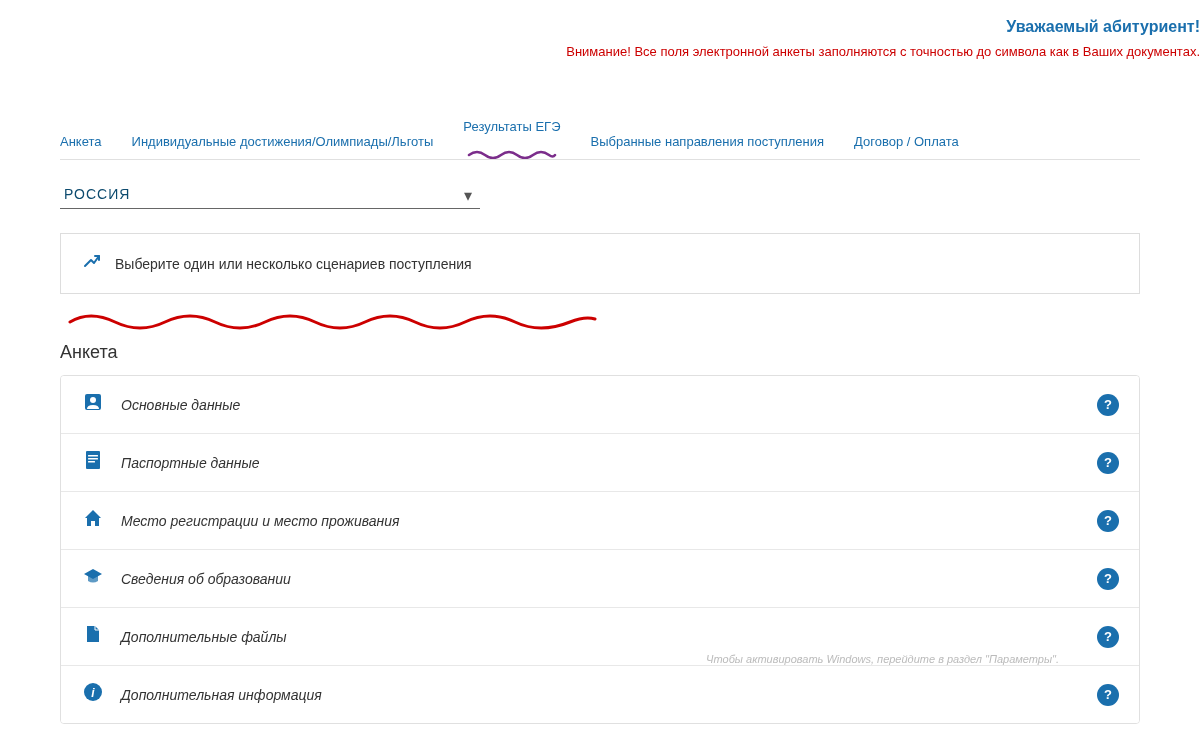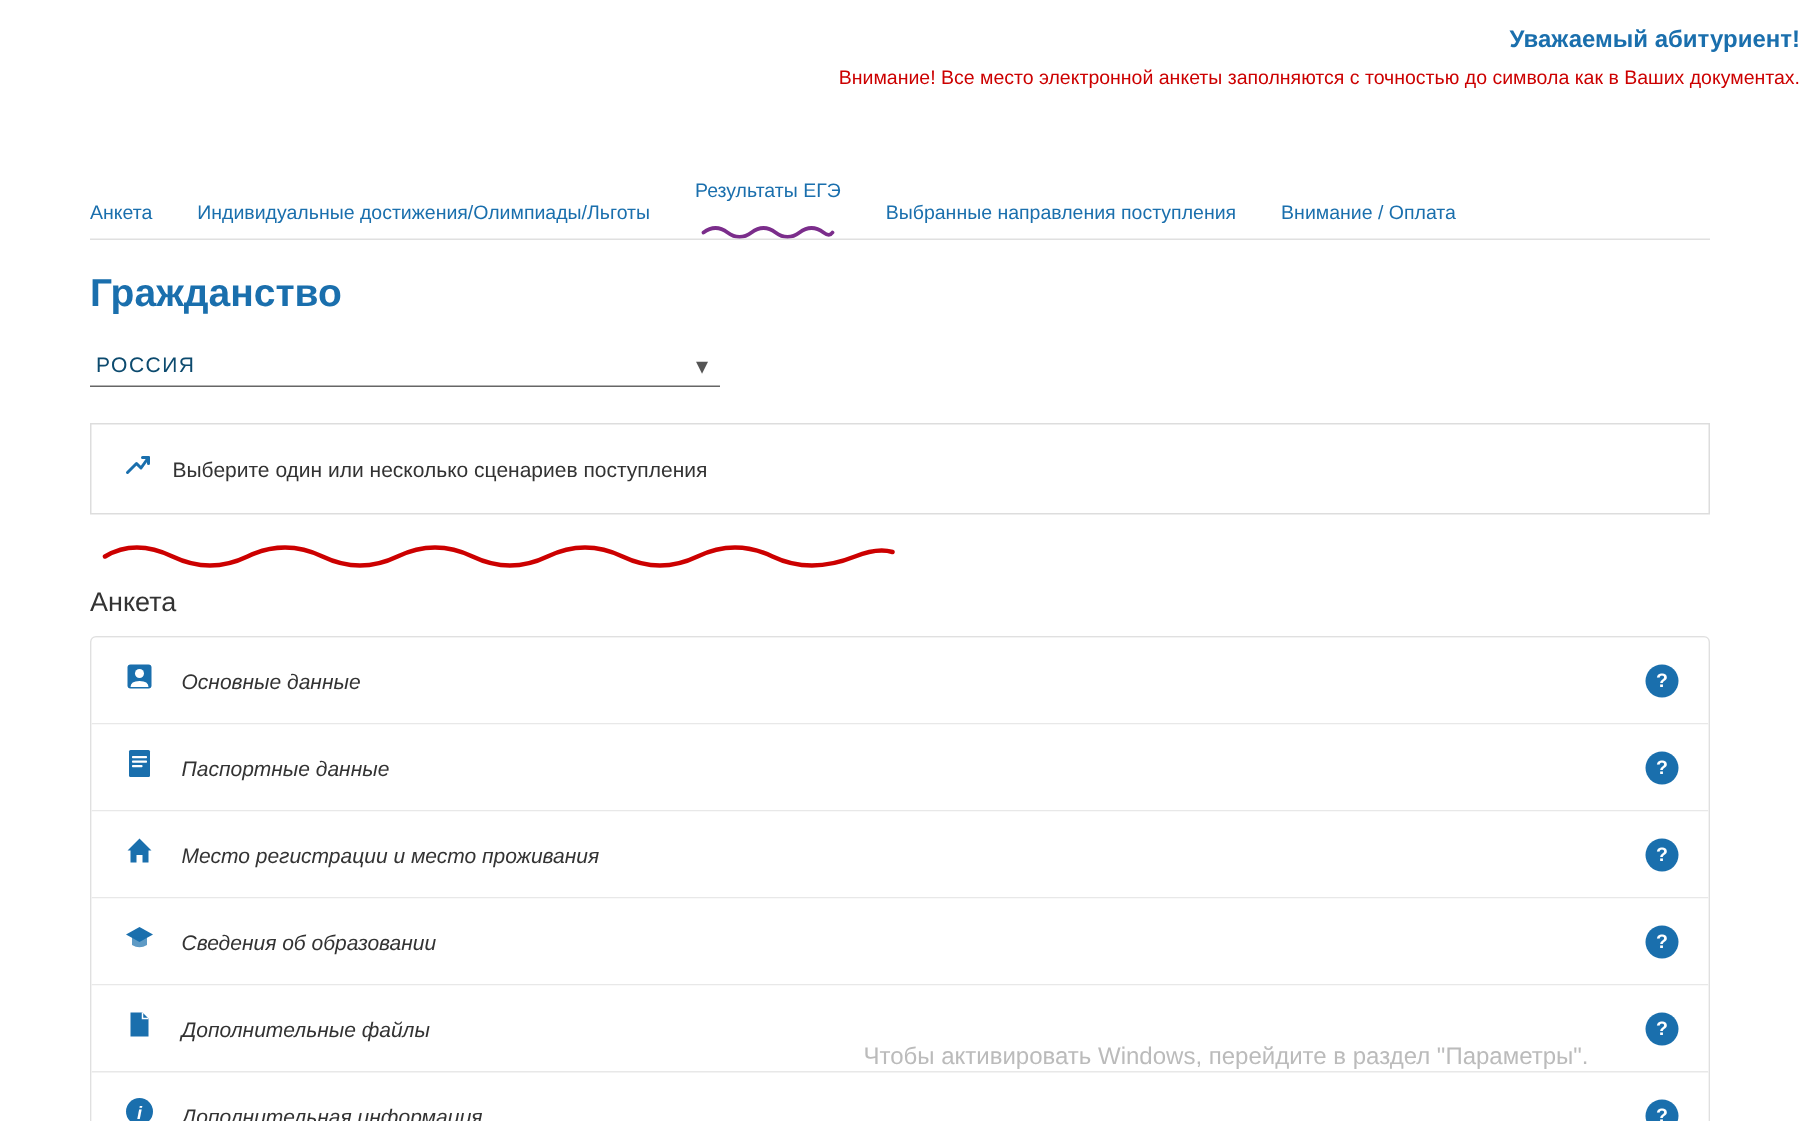--- a/index.html
+++ b/index.html
@@ -175,22 +175,23 @@
       color: #aaa;
       font-size: 12px;
       text-align: left;
       pointer-events: none;
     }
     .windows-watermark .wm-title {
       font-size: 14px;
       color: #bbb;
     }
     .windows-watermark .wm-sub {
-      font-size: 16px;
+      font-size: 11px;
       color: #bbb;
+      font-style: italic;
     }
     .nav-divider {
       width: 100%;
       height: 1px;
       background: #e0e0e0;
       margin: 0 60px;
       width: calc(100% - 120px);
     }
     
     svg.purple-squiggle {
@@ -200,40 +201,39 @@
     
     .red-squiggle-svg {
       display: block;
     }
   </style>
 </head>
 <body>
 
 <div class="top-header">
   <div class="top-greeting">Уважаемый абитуриент!</div>
-  <div class="top-warning">Внимание! Все место электронной анкеты заполняются с точностью до символа как в Ваших документах.</div>
+  <div class="top-warning">Внимание! Все поля электронной анкеты заполняются с точностью до символа как в Ваших документах.</div>
 </div>
 
 <div class="nav-tabs">
   <a class="nav-tab">Анкета</a>
   <a class="nav-tab">Индивидуальные достижения/Олимпиады/Льготы</a>
   <div class="nav-tab-wrapper">
     <a class="nav-tab active">Результаты ЕГЭ</a>
     <svg class="purple-squiggle" width="90" height="12" viewBox="0 0 90 12">
       <path d="M2,8 Q10,2 18,8 Q26,14 34,8 Q42,2 50,8 Q58,14 66,8 Q74,2 82,8 Q86,11 88,8" fill="none" stroke="#7b2d8b" stroke-width="2.5" stroke-linecap="round"></path>
     </svg>
   </div>
   <a class="nav-tab">Выбранные направления поступления</a>
-  <a class="nav-tab">Внимание / Оплата</a>
+  <a class="nav-tab">Договор / Оплата</a>
 </div>
 <div class="nav-divider"></div>
 
 <div class="main-content">
 
-  <div class="page-title">Гражданство</div>
 
   <div class="citizenship-select-wrapper">
     <select class="citizenship-select">
       <option>РОССИЯ</option>
       <option>ДРУГОЕ</option>
     </select>
     <span class="select-arrow">▾</span>
   </div>
 
   <div class="scenario-box">

